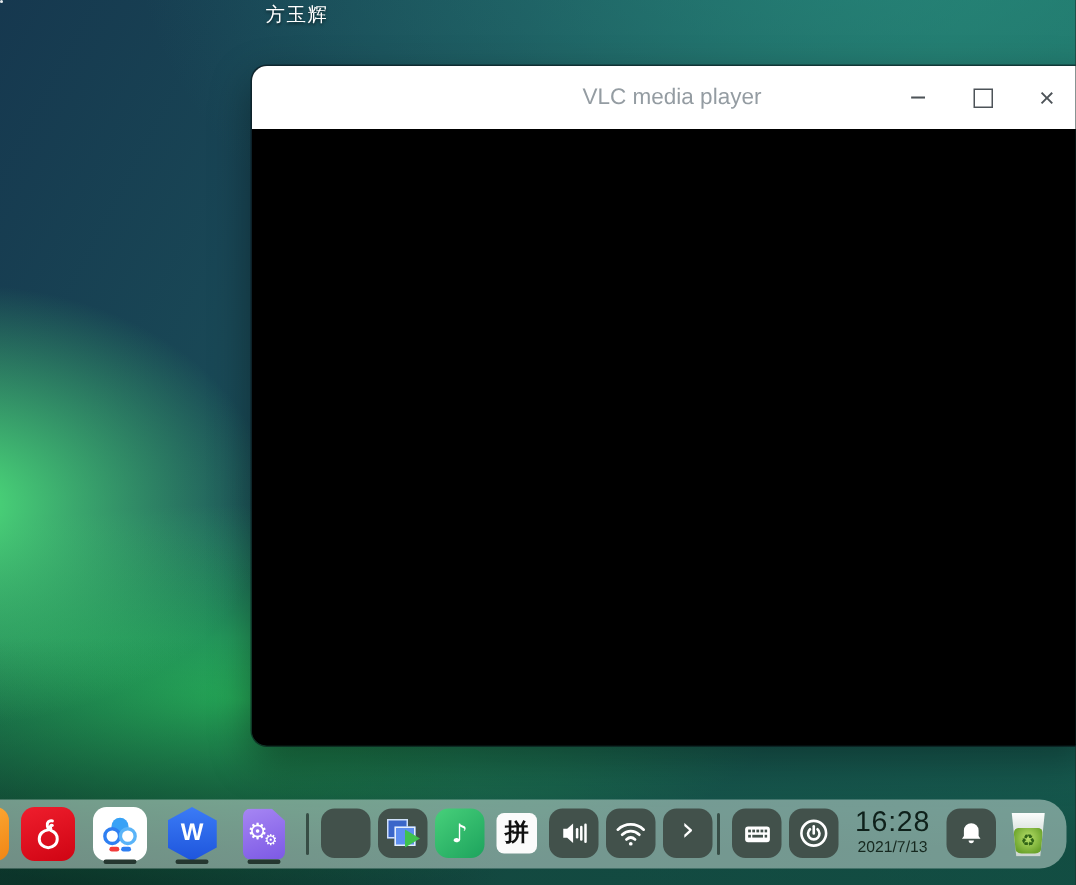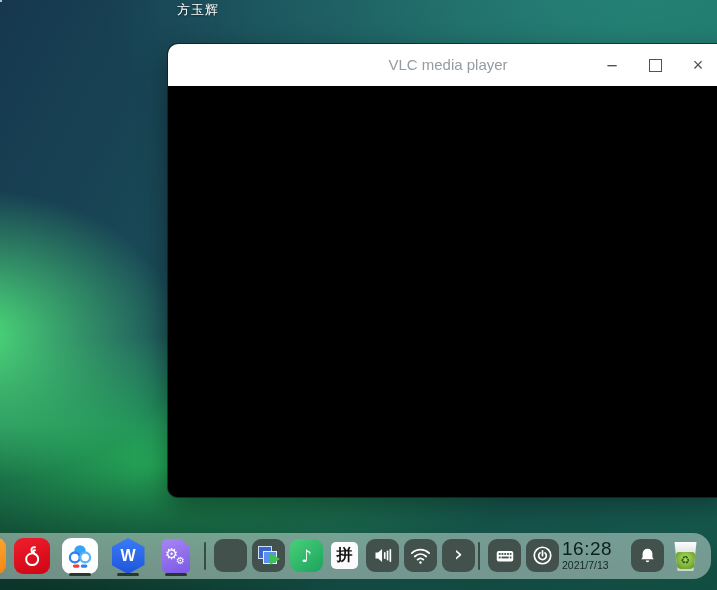--- a/index.html
+++ b/index.html
@@ -104,21 +104,21 @@
   .gear-sm{position:absolute;left:14px;top:16px;font-size:10px;color:#fff;font-family:"DejaVu Sans",sans-serif;}
   .icon-music-tray{background:linear-gradient(140deg,#47d07a,#1da35d);}
   .note{color:#fff;font-size:17px;font-family:"DejaVu Sans",sans-serif;}
   .pinyin-box{
     width:27px;height:27px;border-radius:5px;background:#fbfbfb;
     display:flex;align-items:center;justify-content:center;
     color:#111;font-size:16px;font-weight:bold;
   }
   .chev{color:#fff;font-size:22px;line-height:1;margin-top:-3px;font-family:"DejaVu Sans",sans-serif;}
   .clock{
-    position:absolute;top:6px;width:66px;text-align:left;cursor:default;
+    position:absolute;top:6px;width:66px;text-align:center;cursor:default;
   }
   .clock .time{font-size:19px;color:#0e201a;line-height:20px;letter-spacing:.5px;}
   .clock .date{font-size:10.5px;color:#16281f;line-height:12px;}
   .trash-cup{
     position:relative;width:25px;height:29px;margin-top:2px;
     clip-path:polygon(6% 0,94% 0,82% 100%,18% 100%);
     background:linear-gradient(180deg,#fbfdfc 0%,#e4eae7 30%,#cdd6d1 100%);
   }
   .trash-fill{
     position:absolute;left:3px;right:3px;bottom:2px;height:17px;border-radius:3px 3px 5px 5px;

